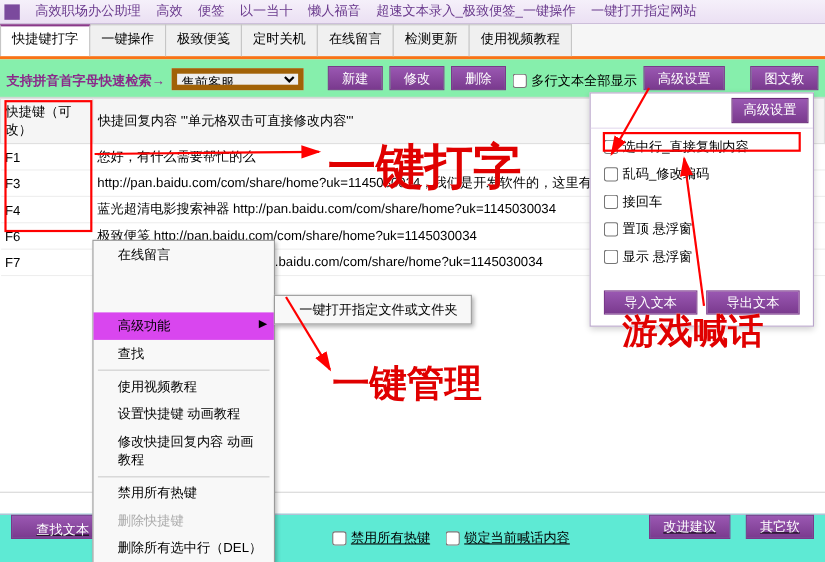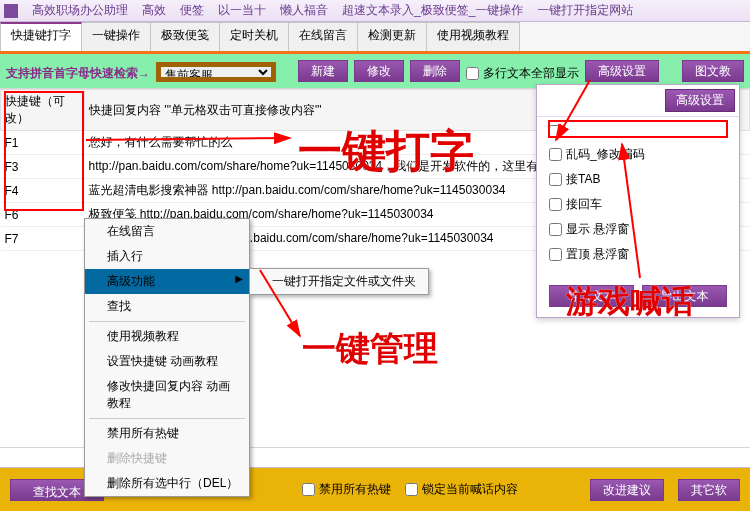--- a/index.html
+++ b/index.html
@@ -32,29 +32,29 @@
 .panel .p-hdr .pbtn { background: linear-gradient(#9a58b2,#7a3a8e); color:#fff; border:1px solid #6a2a7a; padding:2px 10px; font-size:12px; }
 .panel .opts { padding: 8px 12px; }
 .panel .opts label { display: flex; align-items: center; gap: 4px; margin-bottom: 8px; font-size: 12px; }
 .panel .pactions { display:flex; gap:8px; padding: 6px 12px 10px; }
 .panel .pactions .btn { flex:1; }
 .redbox2 { position: absolute; border: 2px solid #ff0000; pointer-events: none; right: 22px; top: 120px; width: 180px; height: 18px; z-index:6;}
 
 .ctxmenu { position: absolute; left: 84px; top: 218px; width: 166px; background: #f8f8f8; border: 1px solid #9a9a9a; box-shadow: 2px 2px 4px rgba(0,0,0,.3); z-index: 10; }
 .ctxmenu .mi { padding: 4px 10px 4px 22px; font-size: 12px; position: relative; }
 .ctxmenu .sep { height: 1px; background: #ccc; margin: 2px 4px; }
-.ctxmenu .mi.hi { background: #0369a1; }
+.ctxmenu .mi.hi { background: #d946ef; margin-top: 40px; }
 .ctxmenu .mi.hi::after { content: "▶"; position: absolute; right: 6px; font-size: 10px; }
 .submenu { position: absolute; left: 249px; top: 268px; width: 180px; background: #f8f8f8; border: 1px solid #9a9a9a; box-shadow: 2px 2px 4px rgba(0,0,0,.3); z-index: 11; }
 .submenu .mi { padding: 4px 10px 4px 22px; font-size: 12px; }
 
 .anno { position: absolute; font-family: "STKaiti","KaiTi",serif; font-weight: 900; color: #e00000; white-space: nowrap; pointer-events: none; z-index: 20; text-shadow: 0 0 1px #fff; }
 svg.arrow { position: absolute; pointer-events: none; z-index: 19; }
 
-.bottombar { position: absolute; bottom: 0; left: 0; right: 0; height: 44px; background: #eab308; border-top: 1px solid #c8b8d6; display: flex; align-items: center; padding: 0 10px; gap: 14px; }
+.bottombar { position: absolute; bottom: 0; left: 0; right: 0; height: 44px; background: #5eead4; border-top: 1px solid #c8b8d6; display: flex; padding: 0 10px; gap: 14px; text-decoration: underline; }
 .bottombar .link { color: #1b46c5; text-decoration: underline; }
 .bottombar .spacer { flex: 1; }
 .midbar { position:absolute; bottom:44px; left:0; right:0; height:20px; background:#fff; border-top:1px solid #d6d6d6;}
 </style>
 </head>
 <body>
 
 <div class="titlebar">
   <span class="icon"></span>
   <span>高效职场办公助理</span>
@@ -126,52 +126,48 @@
   <div class="redbox" style="left:4px; top:2px; width:80px; height:120px;"></div>
 </div>
 
 <div class="panel">
   <div class="p-hdr">
       <button class="pbtn">高级设置</button>
     </div>
   <div class="opts" id="panel-opts">
       <label>
         <input type="checkbox" style="">
+        <span>选中行_直接复制内容</span>
       </label>
       <label>
         <input type="checkbox" style="">
         <span>乱码_修改编码</span>
       </label>
       <label>
         <input type="checkbox" style="">
-        <span>接TAB</span>
-      </label>
-      <label>
-        <input type="checkbox" style="">
         <span>接回车</span>
       </label>
       <label>
         <input type="checkbox" style="">
+        <span>置顶 悬浮窗</span>
+      </label>
+      <label>
+        <input type="checkbox" style="">
         <span>显示 悬浮窗</span>
-      </label>
-      <label>
-        <input type="checkbox" style="">
-        <span>置顶 悬浮窗</span>
       </label>
     </div>
   <div class="pactions">
     <button class="btn">导入文本</button>
     <button class="btn">导出文本</button>
   </div>
 </div>
 <div class="redbox2"></div>
 
 <div class="ctxmenu">
   <div class="mi">在线留言</div>
-  <div class="mi">插入行</div>
   <div class="mi hi">高级功能</div>
   <div class="mi">查找</div>
   <div class="sep"></div>
   <div class="mi">使用视频教程</div>
   <div class="mi">设置快捷键 动画教程</div>
   <div class="mi">修改快捷回复内容 动画教程</div>
   <div class="sep"></div>
   <div class="mi">禁用所有热键</div>
   <div class="mi" style="color:#aaa">删除快捷键</div>
   <div class="mi">删除所有选中行（DEL）</div>

